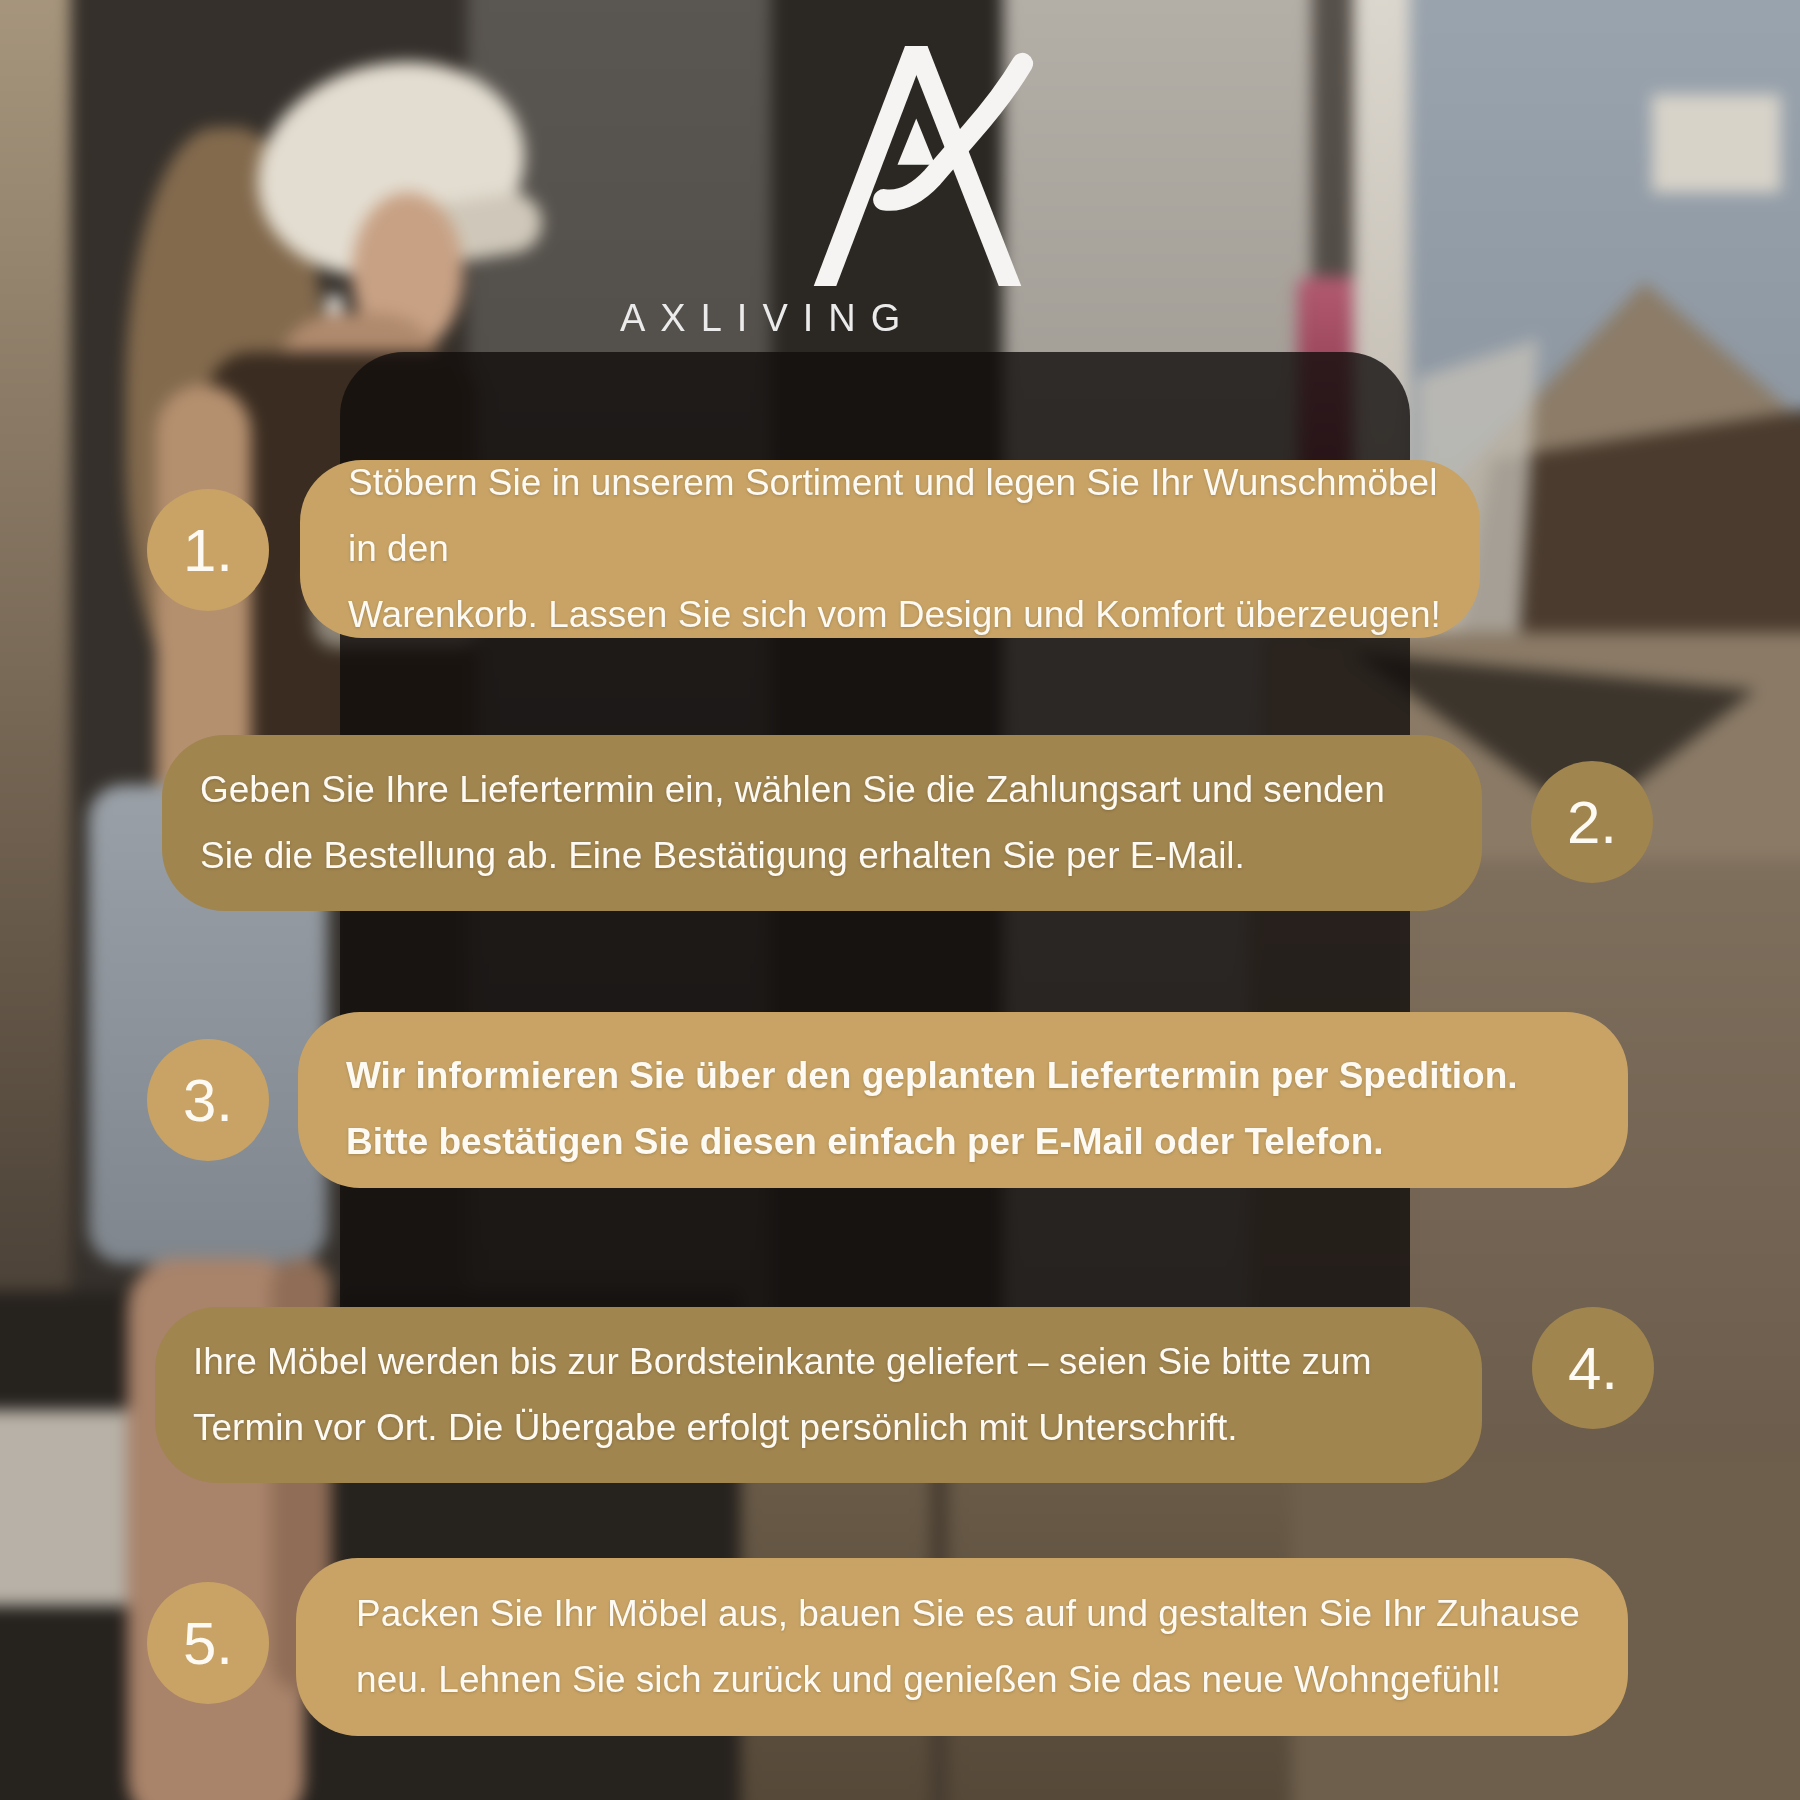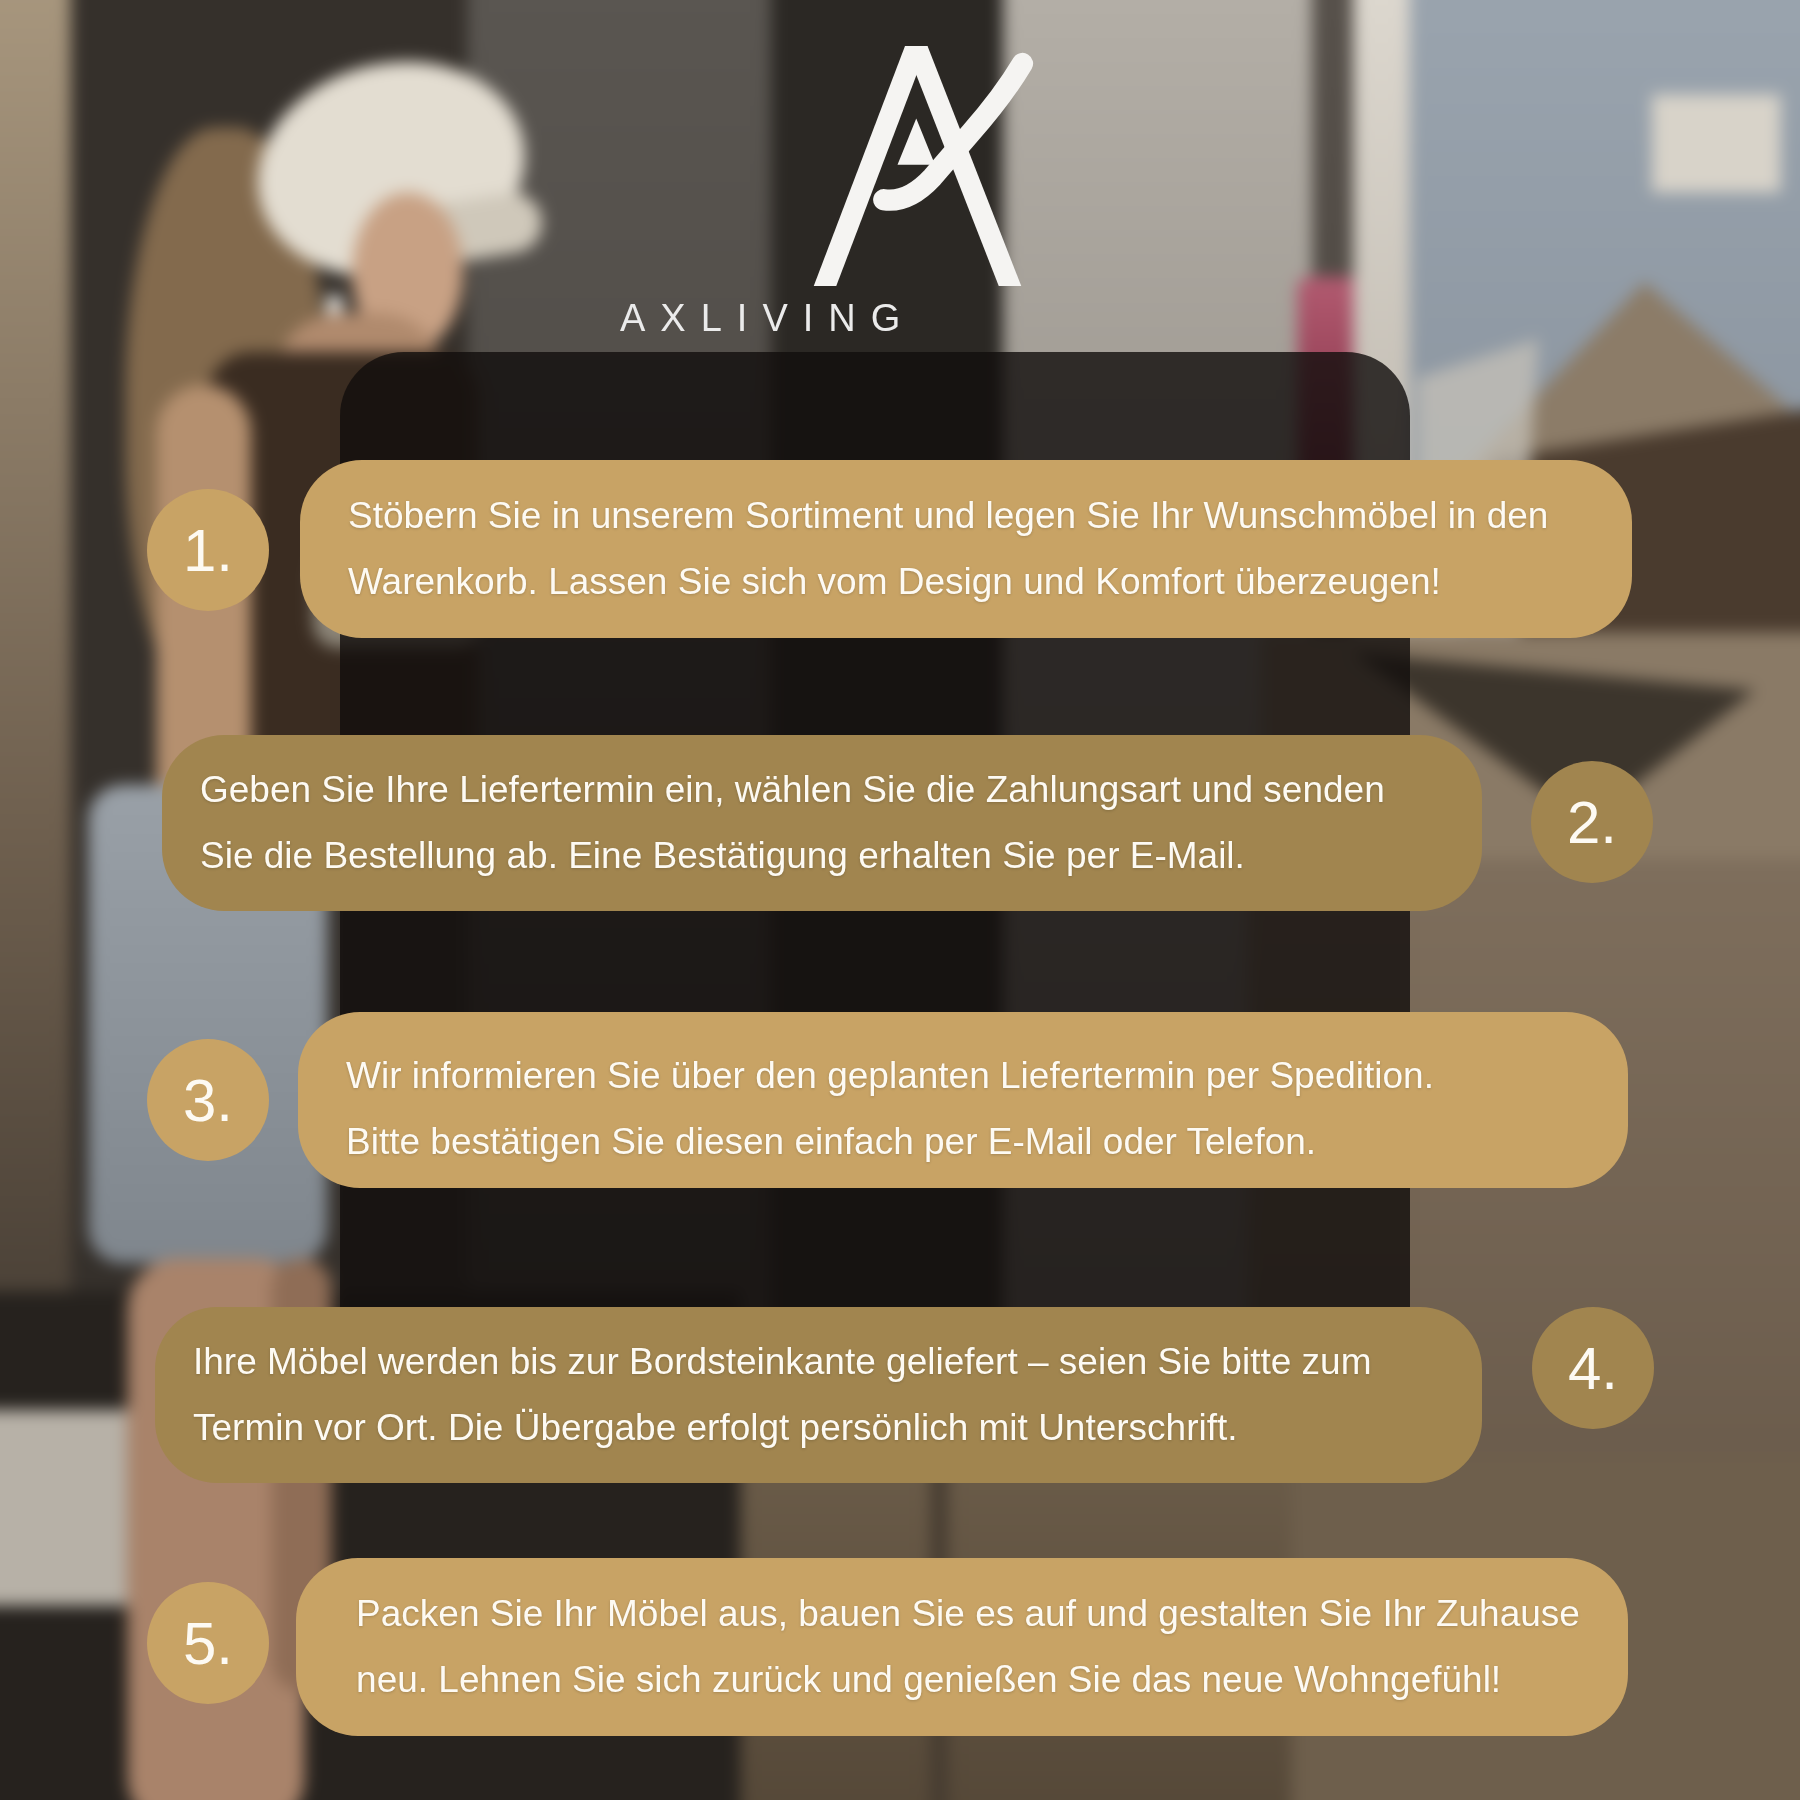--- a/index.html
+++ b/index.html
@@ -56,23 +56,23 @@
   .logo-mark svg{width:100%;height:100%;display:block;}
   .brand{position:absolute;left:620px;top:297px;width:600px;text-align:left;
          font-size:38px;font-weight:300;letter-spacing:15px;color:#ebebeb;}
 
   
   .box{position:absolute;box-sizing:border-box;display:flex;flex-direction:column;justify-content:center;
        border-radius:62px;color:var(--text,#fdfaf3);font-size:37px;line-height:1.78;
        white-space:pre-line;text-shadow:0 1px 3px rgba(0,0,0,.18);}
   .bright{background:var(--accent_bright,#c8a365);}
   .dark{background:var(--accent_dark,#a1854f);}
-  .b1{left:300px;top:460px;width:1332px;height:178px;padding:0 36px 0 48px;}
+  .b1{left:300px;top:460px;width:1180px;height:178px;padding:0 36px 0 48px;}
   .b2{left:162px;top:735px;width:1320px;height:176px;padding:0 36px 0 38px;}
-  .b3{left:298px;top:1012px;width:1330px;height:176px;padding:17px 36px 0 48px;}
+  .b3{left:298px;top:1012px;width:1330px;height:176px;padding:17px 36px 0 48px;font-weight:bold;}
   .b4{left:155px;top:1285px;width:1327px;height:176px;padding:0 36px 0 38px;margin-top:22px;}
   .b5{left:296px;top:1558px;width:1332px;height:178px;padding:0 36px 0 48px;align-items:center;}
 
   .circle{position:absolute;width:122px;height:122px;border-radius:50%;
           display:flex;align-items:center;justify-content:center;
           font-size:60px;font-weight:300;color:var(--text,#fdfaf3);}
   .c1{left:147px;top:489px;}
   .c2{left:1531px;top:761px;}
   .c3{left:147px;top:1039px;}
   .c4{left:1532px;top:1307px;}

